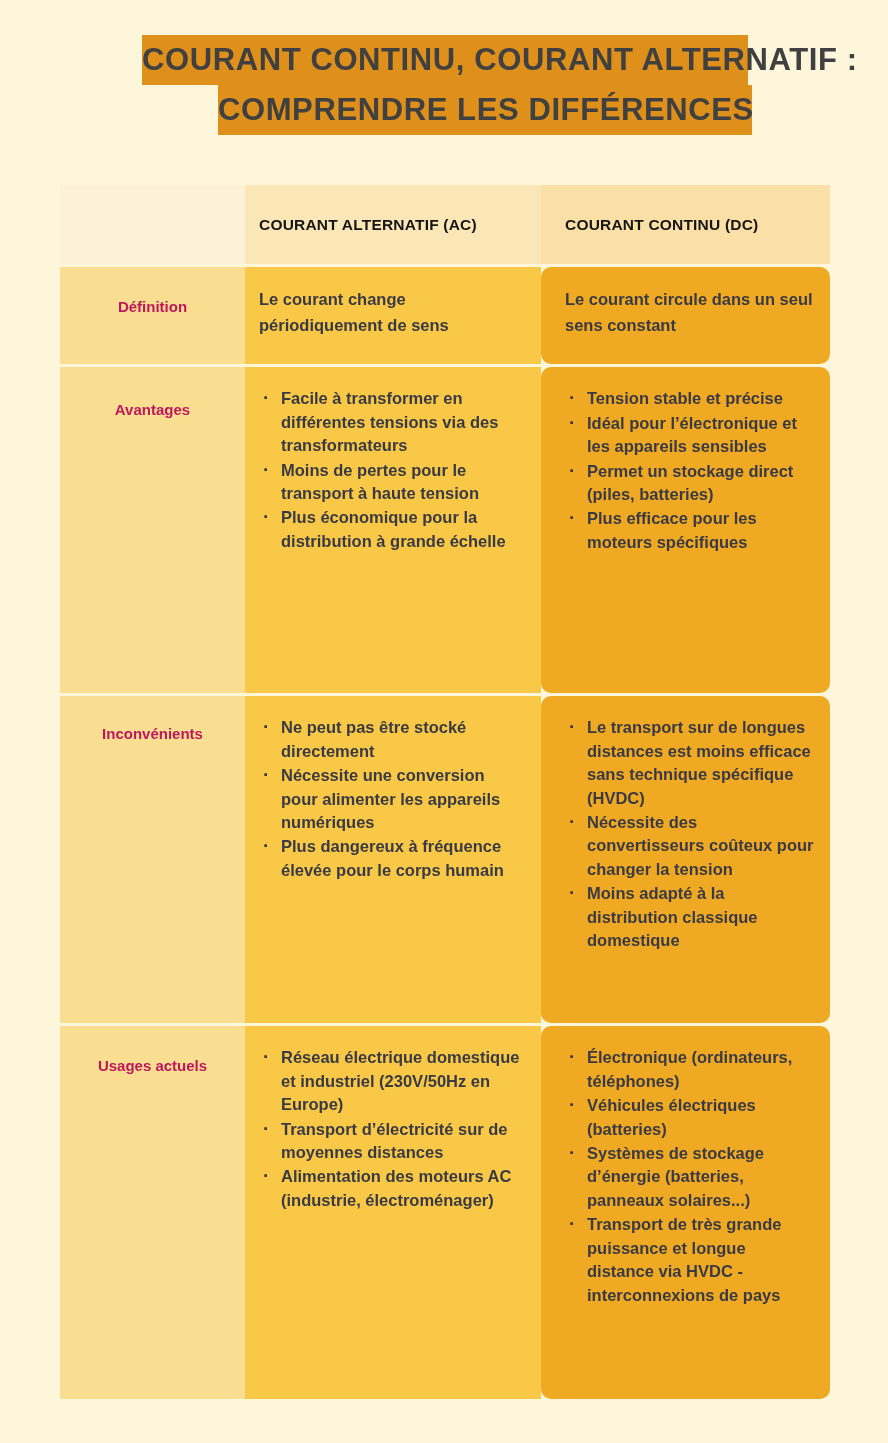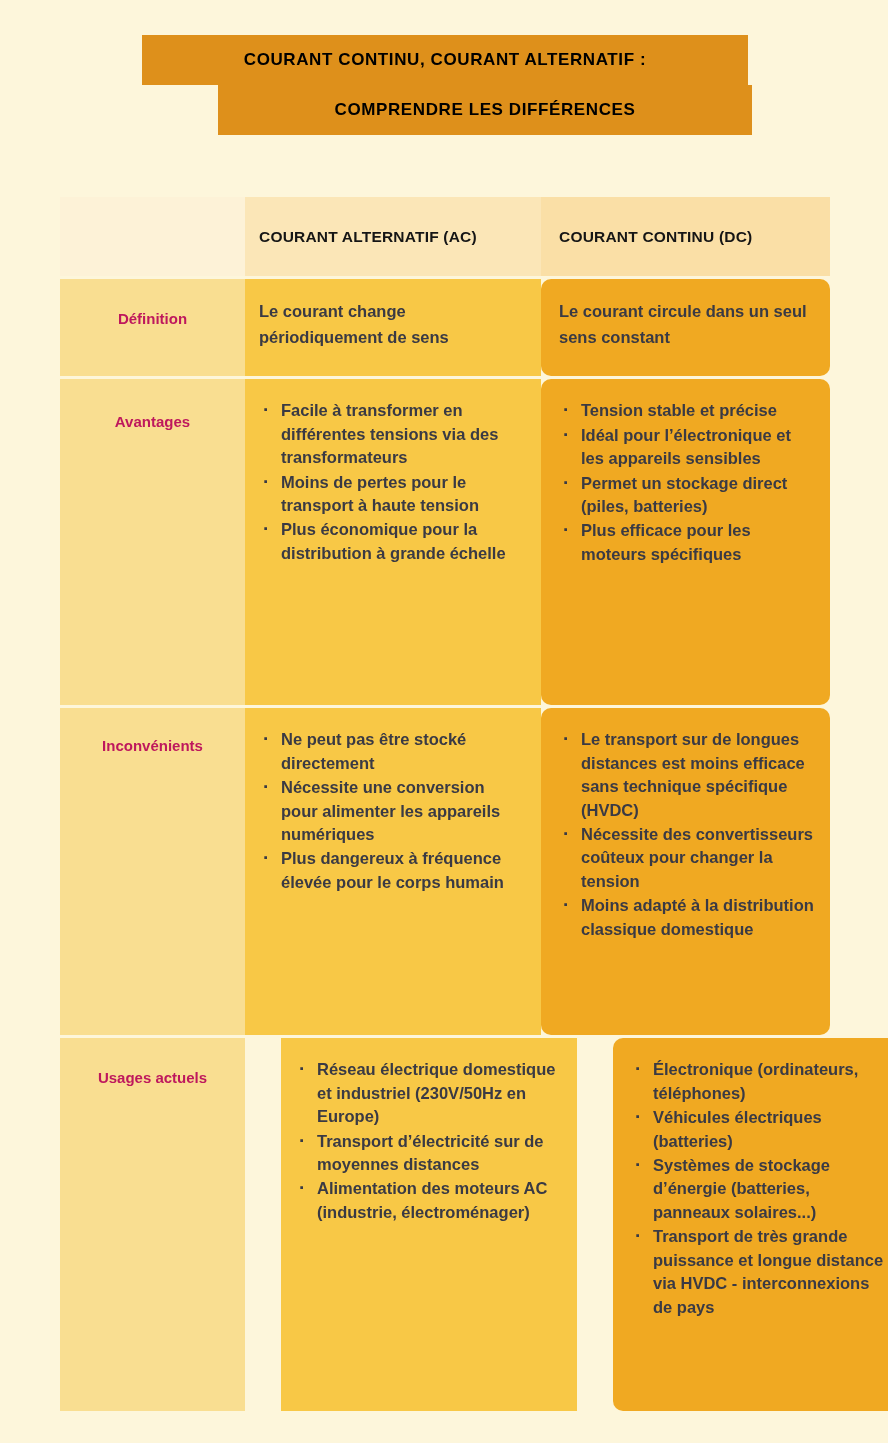--- a/index.html
+++ b/index.html
@@ -17,45 +17,45 @@
   }
 
   
   .title-block {
     position: absolute;
     left: 0;
     top: 35px;
     width: 888px;
   }
   .title-line {
-    color: #000000;
+    color: #404040;
     background: #DE901B;
     font-weight: bold;
-    font-size: 17px;
+    font-size: 31px;
     letter-spacing: 0.6px;
     line-height: 50px;
     height: 50px;
     text-align: center;
     white-space: nowrap;
     display: block;
   }
   .title-line-1 {
     width: 606px;
     margin-left: 142px;
   }
   .title-line-2 {
     width: 534px;
     margin-left: 218px;
   }
 
   
   .table {
     position: absolute;
     left: 60px;
-    top: 197px;
+    top: 185px;
     width: 818px;
   }
   .trow {
     display: flex;
     width: 100%;
     border-bottom: 3px solid #FDF6DB;
   }
   .trow:last-child { border-bottom: none; }
 
   .cell-label {
@@ -67,21 +67,21 @@
     justify-content: center;
   }
   .cell-ac {
     width: 296px;
     flex: 0 0 296px;
     padding: 20px 20px 20px 14px;
   }
   .cell-dc {
     width: 289px;
     flex: 0 0 289px;
-    padding: 20px 14px 20px 18px;
+    padding: 20px 14px 20px 24px;
   }
 
   
   .head .cell-label { background: #FDF2D7; }
   .head .cell-ac    { background: #FBE6B7; }
   .head .cell-dc    { background: #FADFA6; }
 
   
   .body-row .cell-label { background: #F9DE91; }
   .body-row .cell-ac    { background: #F8C846; }
@@ -140,21 +140,21 @@
     top: -2px;
     font-size: 19px;
     line-height: 1.42;
     color: #3A3A44;
   }
 
   
   .row-def       { min-height: 100px; }
   .row-avantages { min-height: 329px; }
   .row-inconv    { min-height: 330px; }
-  .row-usages    { min-height: 373px; gap: 36px; }
+  .row-usages    { min-height: 373px; }
 
   .row-def .cell-label,
   .row-avantages .cell-label,
   .row-inconv .cell-label,
   .row-usages .cell-label { align-items: flex-start; }
 
   .row-def .cell-label { padding-top: 30px; }
   .row-avantages .cell-label { padding-top: 33px; }
   .row-inconv .cell-label { padding-top: 28px; }
   .row-usages .cell-label { padding-top: 30px; }

